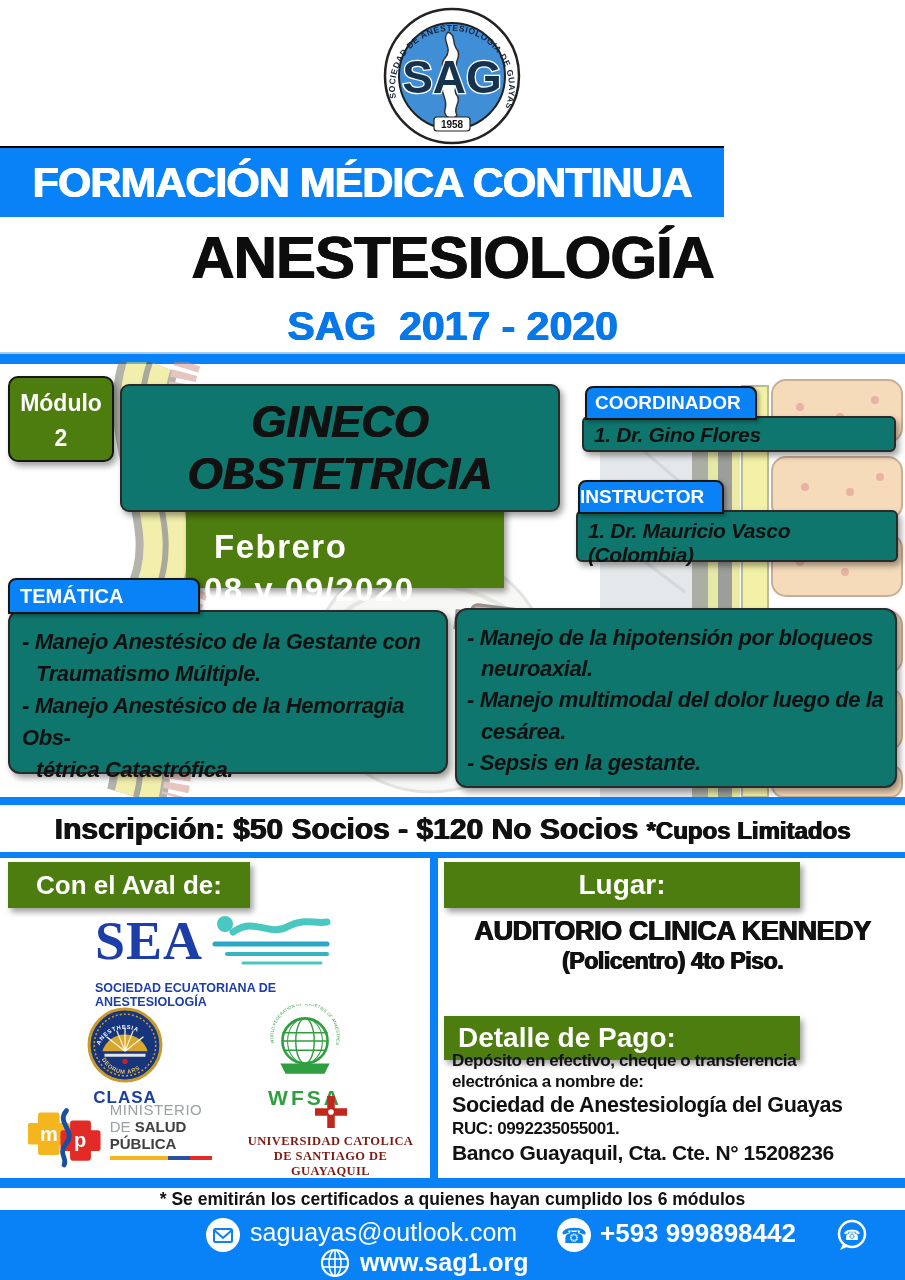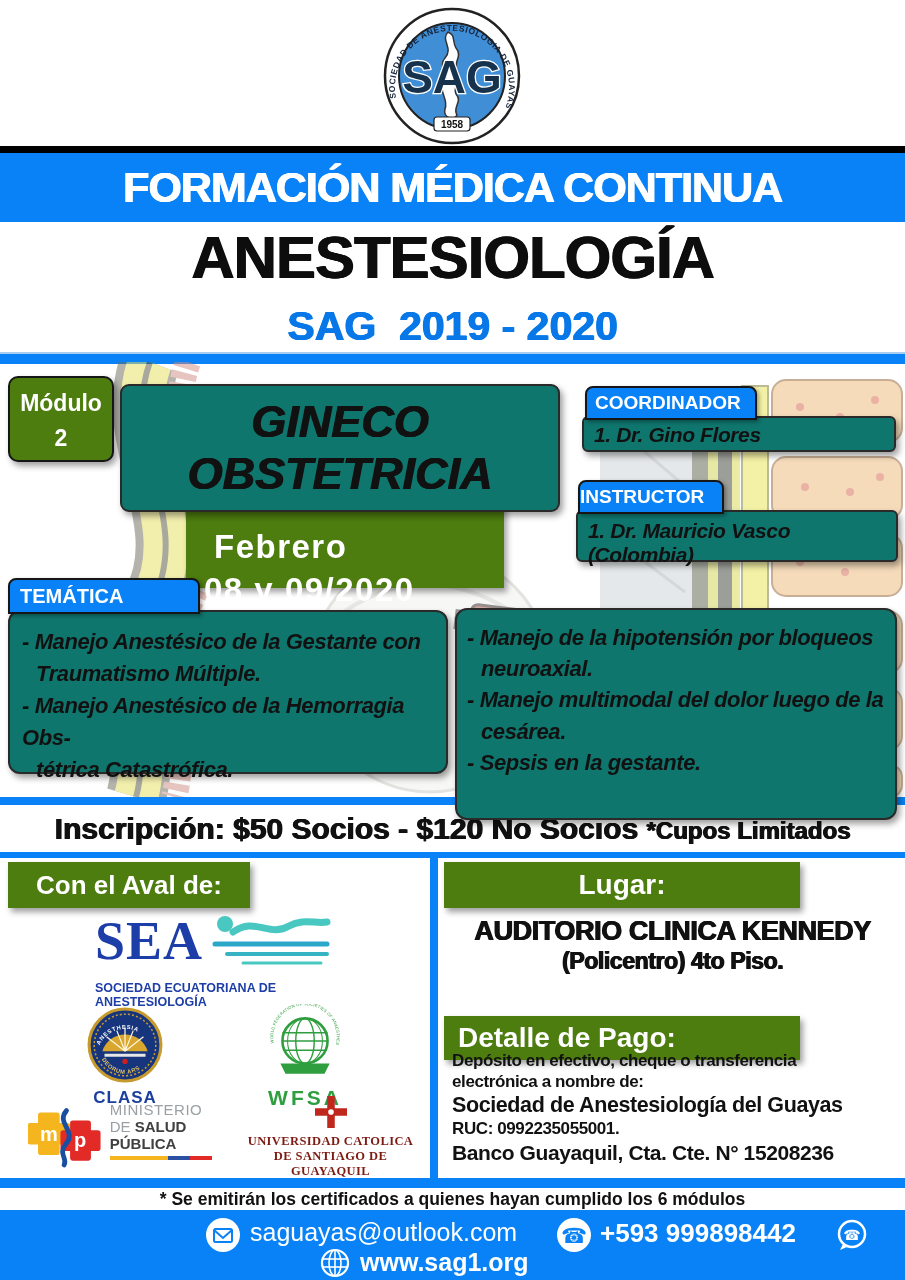--- a/index.html
+++ b/index.html
@@ -34,28 +34,28 @@
       <text font-size="8.5" font-weight="bold" fill="#14243a" letter-spacing="0.6">
         <textPath href="#sagArc" startOffset="8">SOCIEDAD DE ANESTESIOLOGIA DE GUAYAS</textPath>
       </text>
       <path d="M66,26 C58,34 72,42 63,52 C55,61 69,67 62,77 C56,86 67,93 63,103 C61,111 71,116 75,109 C70,101 81,96 74,88 C70,80 81,74 75,64 C71,56 81,50 74,42 C70,36 74,29 66,26 Z" fill="#ffffff" stroke="#333" stroke-width="1.5"></path>
       <text x="70" y="87" text-anchor="middle" font-size="46" font-weight="bold" fill="#17324d" stroke="#ffffff" stroke-width="2.5" paint-order="stroke">SAG</text>
       <rect x="52" y="111" width="36" height="14" rx="3" fill="#fff" stroke="#222" stroke-width="1.2"></rect>
       <text x="70" y="122" text-anchor="middle" font-size="10" font-weight="bold" fill="#111">1958</text>
     </svg>
   </div>
 
-  <div class="abs blue ctr wtxt" style="left:0;top:146px;width:905px;height:69px;line-height:69px;border-top:7px solid #000000;">
+  <div class="abs blue ctr wtxt" style="left:0;top:146px;width:724px;height:69px;line-height:69px;border-top:2px solid #000000;">
     <span class="heavy" style="font-size:43px;letter-spacing:-1px;">FORMACIÓN MÉDICA CONTINUA</span>
   </div>
   <div class="abs ctr" style="left:0;top:215px;width:905px;height:86px;line-height:86px;">
     <span class="heavy" style="font-size:60px;letter-spacing:-1px;color:#0d0d0d;">ANESTESIOLOGÍA</span>
   </div>
   <div class="abs ctr" style="left:0;top:301px;width:905px;height:51px;line-height:51px;">
-    <span class="heavy ws-pre" style="font-size:41px;color:#0878e8;">SAG  2019 - 2020</span>
+    <span class="heavy ws-pre" style="font-size:41px;color:#0878e8;">SAG  2017 - 2020</span>
   </div>
   <div class="abs blue" style="left:0;top:352px;width:905px;height:10px;border-top:2px solid #a9cdf0;"></div>
 
   <div class="abs" style="left:0;top:362px;width:905px;height:435px;">
 
     <svg class="abs" style="left:0;top:0;" width="905" height="435" viewBox="0 0 905 435">
       <g opacity="0.5">
         <path d="M150,0 C120,80 195,160 152,240 C122,300 152,380 136,435" fill="none" stroke="#6b6b5e" stroke-width="60"></path>
         <path d="M150,0 C120,80 195,160 152,240 C122,300 152,380 136,435" fill="none" stroke="#e7e15e" stroke-width="44"></path>
         <path d="M150,0 C120,80 195,160 152,240 C122,300 152,380 136,435" fill="none" stroke="#55543e" stroke-width="6"></path>
@@ -135,21 +135,21 @@
       <span>1. Dr. Mauricio Vasco (Colombia)</span>
     </div>
 
     <div class="abs bluelabel" style="left:8px;top:216px;width:178px;height:32px;z-index:2;font-size:20px;line-height:32px;padding-left:10px;">TEMÁTICA</div>
     <div class="abs panel cond" style="left:8px;top:248px;width:440px;height:164px;z-index:1;border-radius:12px;font-size:22px;font-weight:bold;line-height:1.45;padding:14px 8px 0 12px;box-sizing:border-box;">
       <div>- Manejo Anestésico de la Gestante con</div>
       <div class="hang">Traumatismo Múltiple.</div>
       <div>- Manejo Anestésico de la Hemorragia Obs-</div>
       <div class="hang">tétrica Catastrófica.</div>
     </div>
-    <div class="abs panel cond" style="left:455px;top:246px;width:442px;height:212px;z-index:1;border-radius:12px;font-size:22px;font-weight:bold;line-height:1.42;padding:12px 6px 0 10px;box-sizing:border-box;">
+    <div class="abs panel cond" style="left:455px;top:246px;width:442px;height:180px;z-index:1;border-radius:12px;font-size:22px;font-weight:bold;line-height:1.42;padding:12px 6px 0 10px;box-sizing:border-box;">
       <div>- Manejo de la hipotensión por bloqueos</div>
       <div class="hang">neuroaxial.</div>
       <div>- Manejo multimodal del dolor luego de la</div>
       <div class="hang">cesárea.</div>
       <div>- Sepsis en la gestante.</div>
     </div>
 
     <div class="abs" style="right:6px;top:400px;font-family:'Liberation Serif',serif;font-size:25px;letter-spacing:3px;color:#9aa3a7;">
       <span style="color:#4fae62;font-size:18px;">❋</span><span>ADAM.</span>
     </div>

